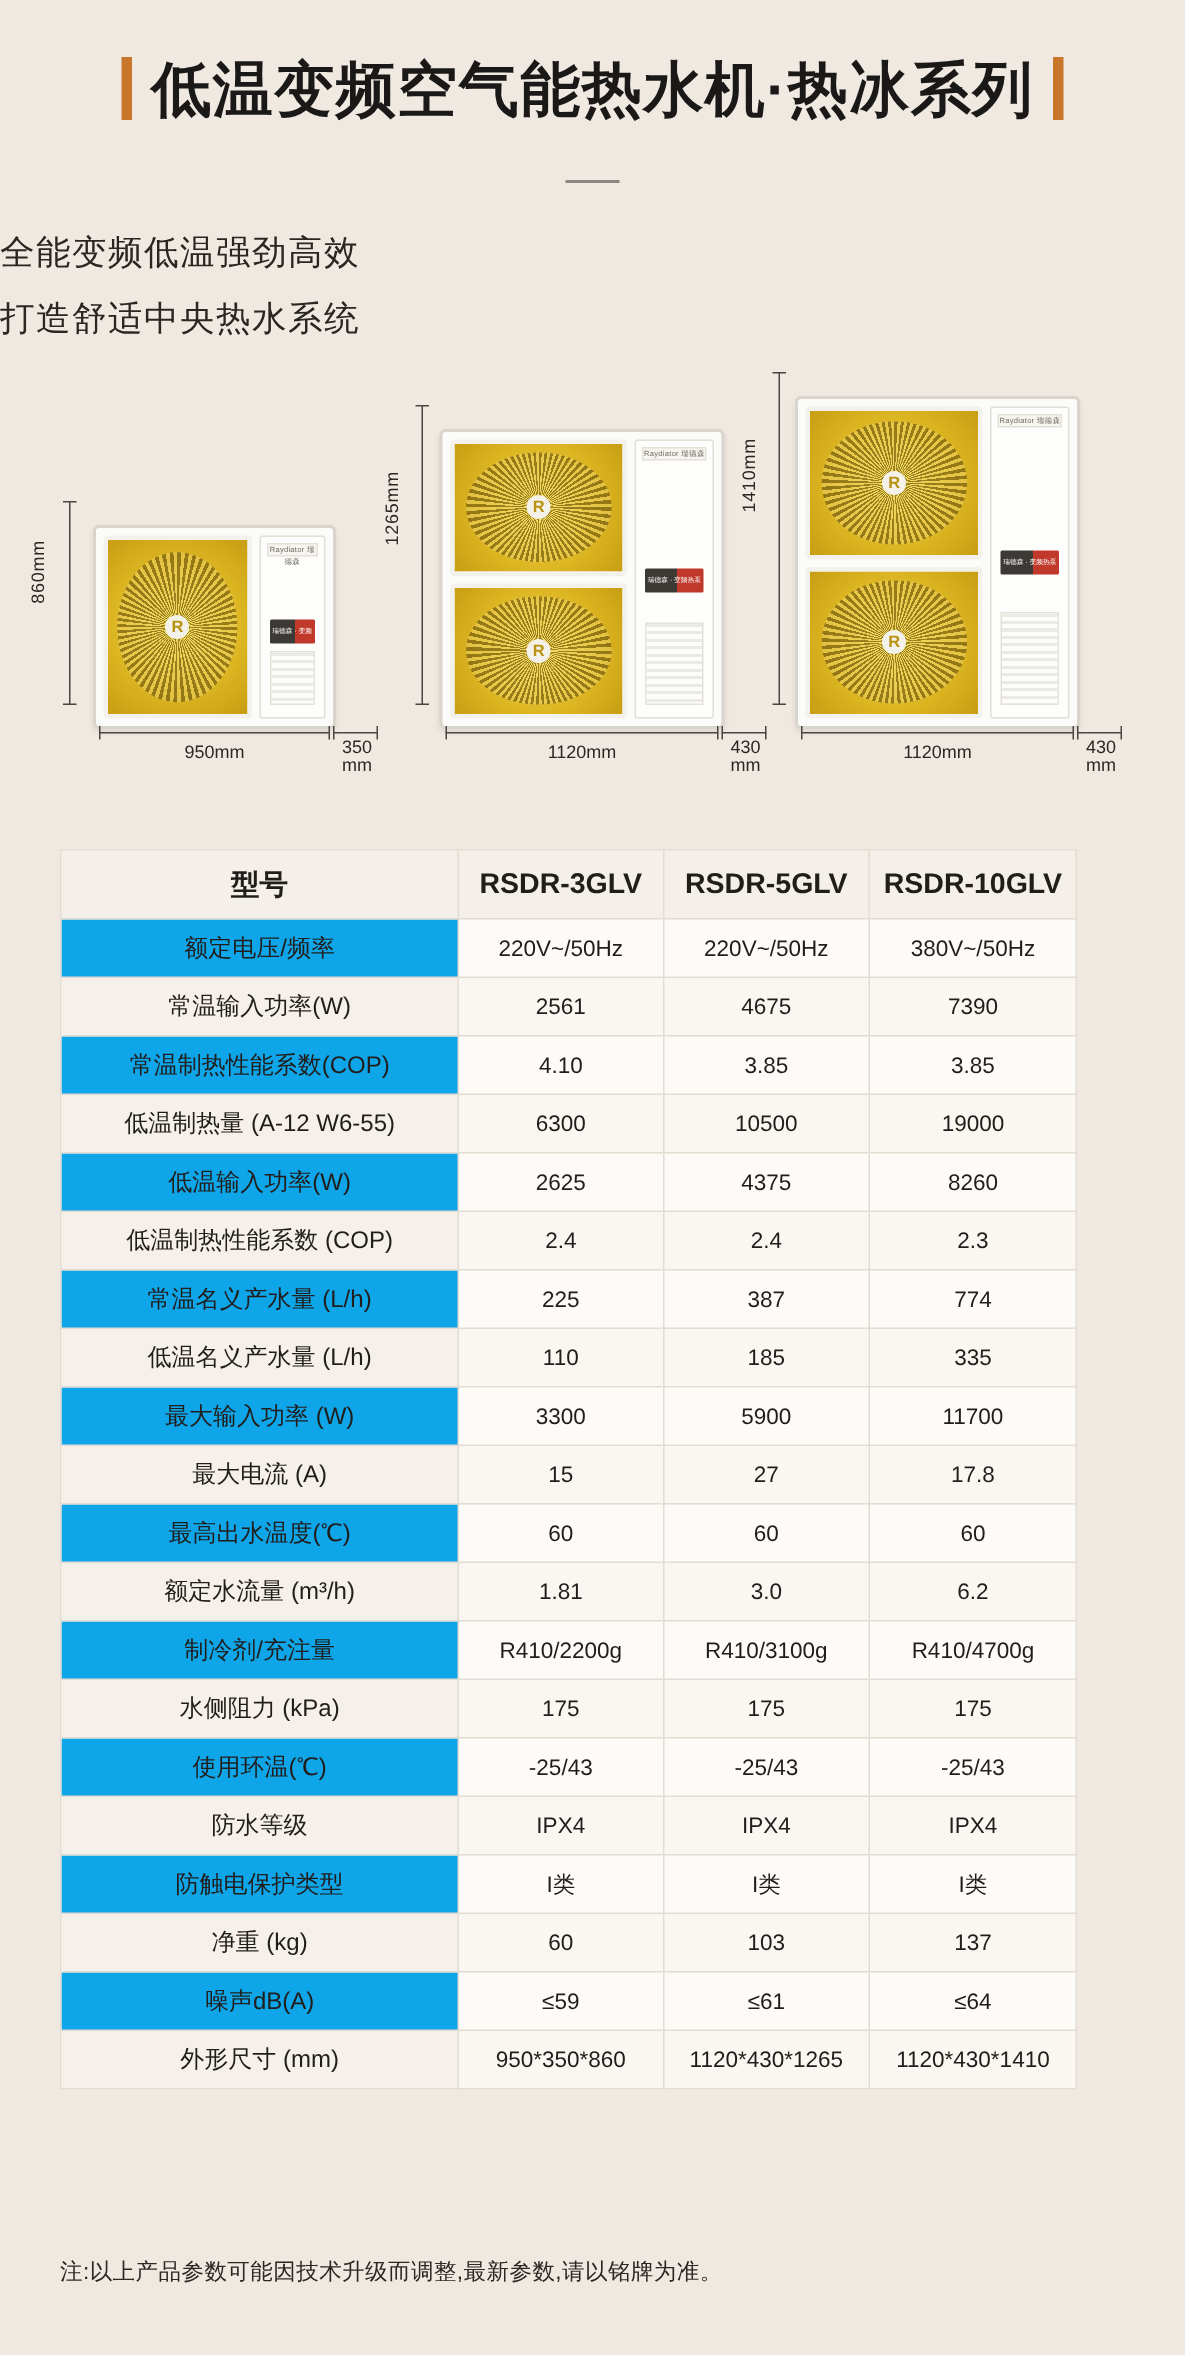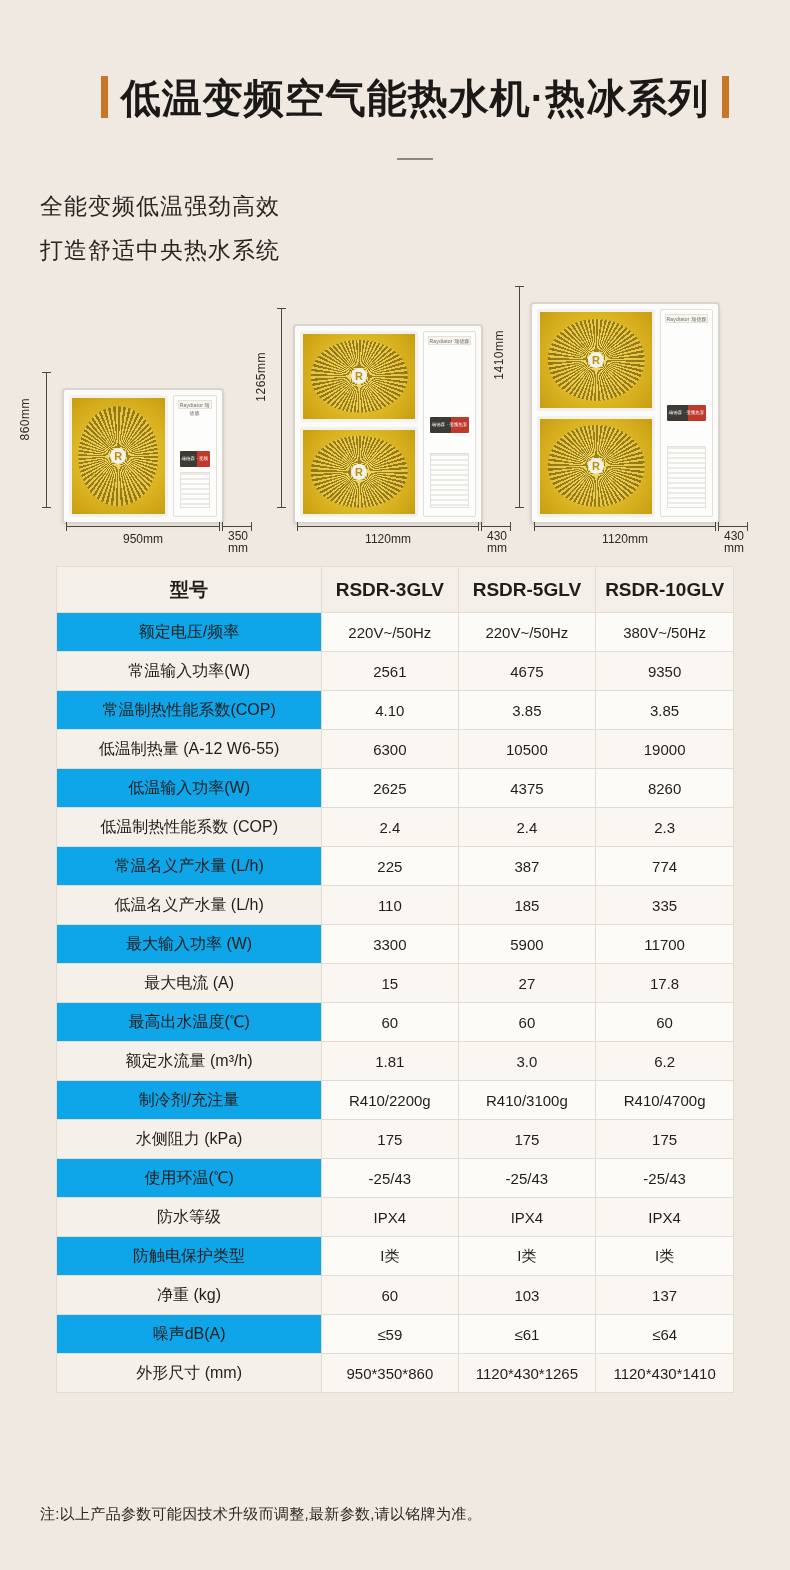--- a/index.html
+++ b/index.html
@@ -11,24 +11,23 @@
     width: 790px;
     height: 1570px;
     position: relative;
     font-family: "Liberation Sans", sans-serif;
     color: #221e1c;
     overflow: hidden;
   }
 
   
   .title-wrap {
-    padding-top: 72px;
-    text-align: center;
-    position: relative;
-    margin-left: 40px;
+    padding-top: 34px;
+    text-align: center;
+    position: relative;
   }
   .main-title {
     display: inline-block;
     position: relative;
     font-size: 40px;
     font-weight: bold;
     letter-spacing: 1px;
     line-height: 1.1;
     padding: 4px 14px 10px 14px;
     color: #1b1917;
@@ -211,21 +210,21 @@
     background: #4a4540;
   }
   .dim-hline::before { left: 0; }
   .dim-hline::after { right: 0; }
 
   .dim-h.small { font-size: 12px; line-height: 12px; }
 
   
   .spec-table {
     position: absolute;
-    left: 56px;
+    left: 40px;
     top: 566px;
     width: 678px;
     border-collapse: collapse;
     background: #fbf8f4;
     font-size: 15px;
   }
   .spec-table td, .spec-table th {
     border: 1px solid #e2dcd2;
     padding: 0;
     height: 39px;
@@ -365,21 +364,21 @@
       <tr>
         <td class="label">额定电压/频率</td>
         <td class="val">220V~/50Hz</td>
         <td class="val">220V~/50Hz</td>
         <td class="val">380V~/50Hz</td>
       </tr>
       <tr>
         <td class="label">常温输入功率(W)</td>
         <td class="val">2561</td>
         <td class="val">4675</td>
-        <td class="val">9350</td>
+        <td class="val">7390</td>
       </tr>
       <tr>
         <td class="label">常温制热性能系数(COP)</td>
         <td class="val">4.10</td>
         <td class="val">3.85</td>
         <td class="val">3.85</td>
       </tr>
       <tr>
         <td class="label">低温制热量 (A-12 W6-55)</td>
         <td class="val">6300</td>

